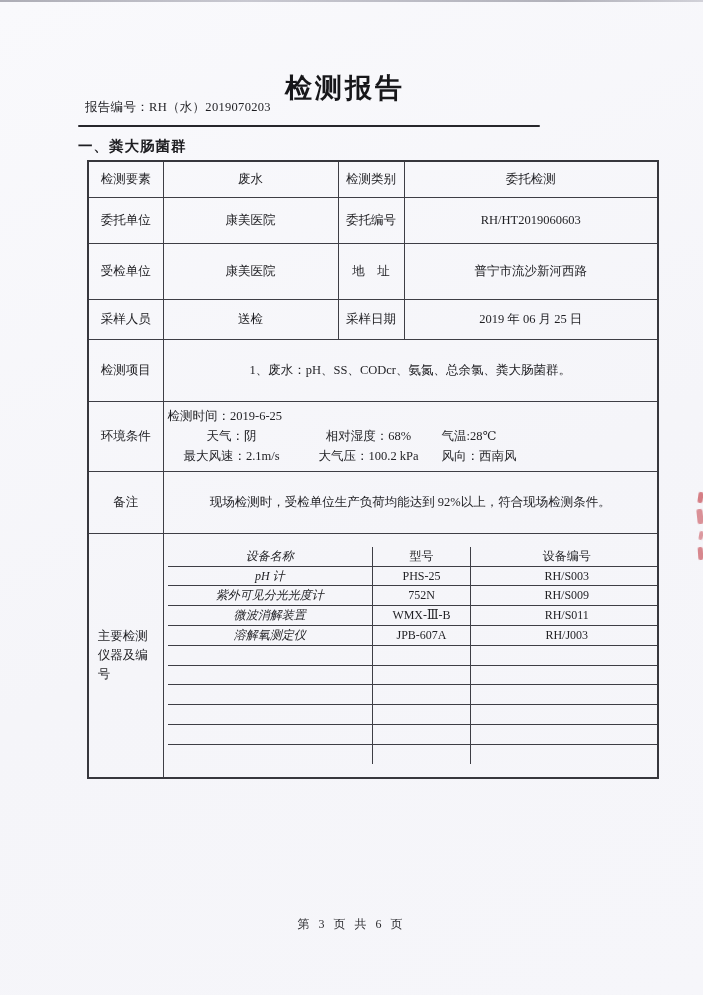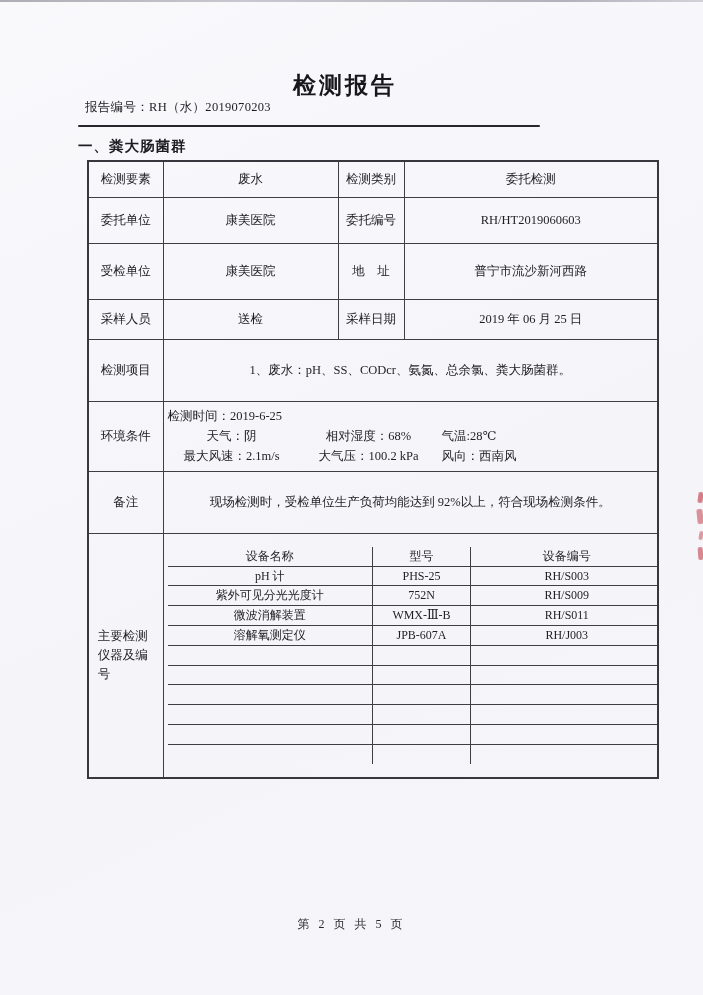--- a/index.html
+++ b/index.html
@@ -11,21 +11,21 @@
     font-family:"Liberation Serif","DejaVu Serif",serif;
     color:#1e1e22;
   }
   .scan-edge-top {
     position:absolute; top:0; left:0; right:0; height:2px;
     background:linear-gradient(90deg,#9a9aa4,#bcbcc6 35%,#a0a0aa 80%,#c8c8d0);
     opacity:.8;
   }
   .title {
     position:absolute; top:70px; left:0; width:690px;
-    text-align:center; font-size:23px; font-weight:bold;
+    text-align:center; font-size:27px; font-weight:bold;
     letter-spacing:3px; color:#17171a;
   }
   .report-no {
     position:absolute; top:99px; left:85px;
     font-size:12.5px; letter-spacing:.3px;
   }
   .rule {
     position:absolute; top:125px; left:78px; width:462px; height:2px;
     background:#26262b; border-radius:1px;
   }
@@ -53,21 +53,21 @@
   td.equip-wrap { padding:0; vertical-align:top; }
   table.equip {
     border-collapse:collapse; table-layout:fixed;
     width:100%; height:100%;
   }
   table.equip td {
     border:1px solid #3e3e45;
     font-size:12px; text-align:center; vertical-align:middle;
     height:18.8px; padding:0 3px; overflow:hidden;
   }
-  table.equip tr > td:first-child { border-left:none; }
+  table.equip tr > td:first-child { border-left:none;font-style:italic; }
   table.equip tr > td:last-child  { border-right:none; }
   table.equip tr:first-child > td { border-top:none; }
   table.equip tr:last-child  > td { border-bottom:none; }
   .equip-head td { font-weight:normal; }
   .footer {
     position:absolute; top:916px; left:0; width:703px;
     text-align:center; font-size:12px; letter-spacing:3px; color:#2a2a2e;
   }
   .seal-fragment {
     position:absolute; background:#c43f48; opacity:.65;
@@ -214,19 +214,19 @@
                   <td></td>
                   <td></td>
                 </tr>
             </tbody>
           </table>
         </td>
       </tr>
     </tbody>
   </table>
 
-  <div class="footer">第 2 页 共 5 页</div>
+  <div class="footer">第 3 页 共 6 页</div>
 
   <div class="seal-fragment sf1"></div>
   <div class="seal-fragment sf2"></div>
   <div class="seal-fragment sf3"></div>
   <div class="seal-fragment sf4"></div>
 </div>
 
 </body></html>

